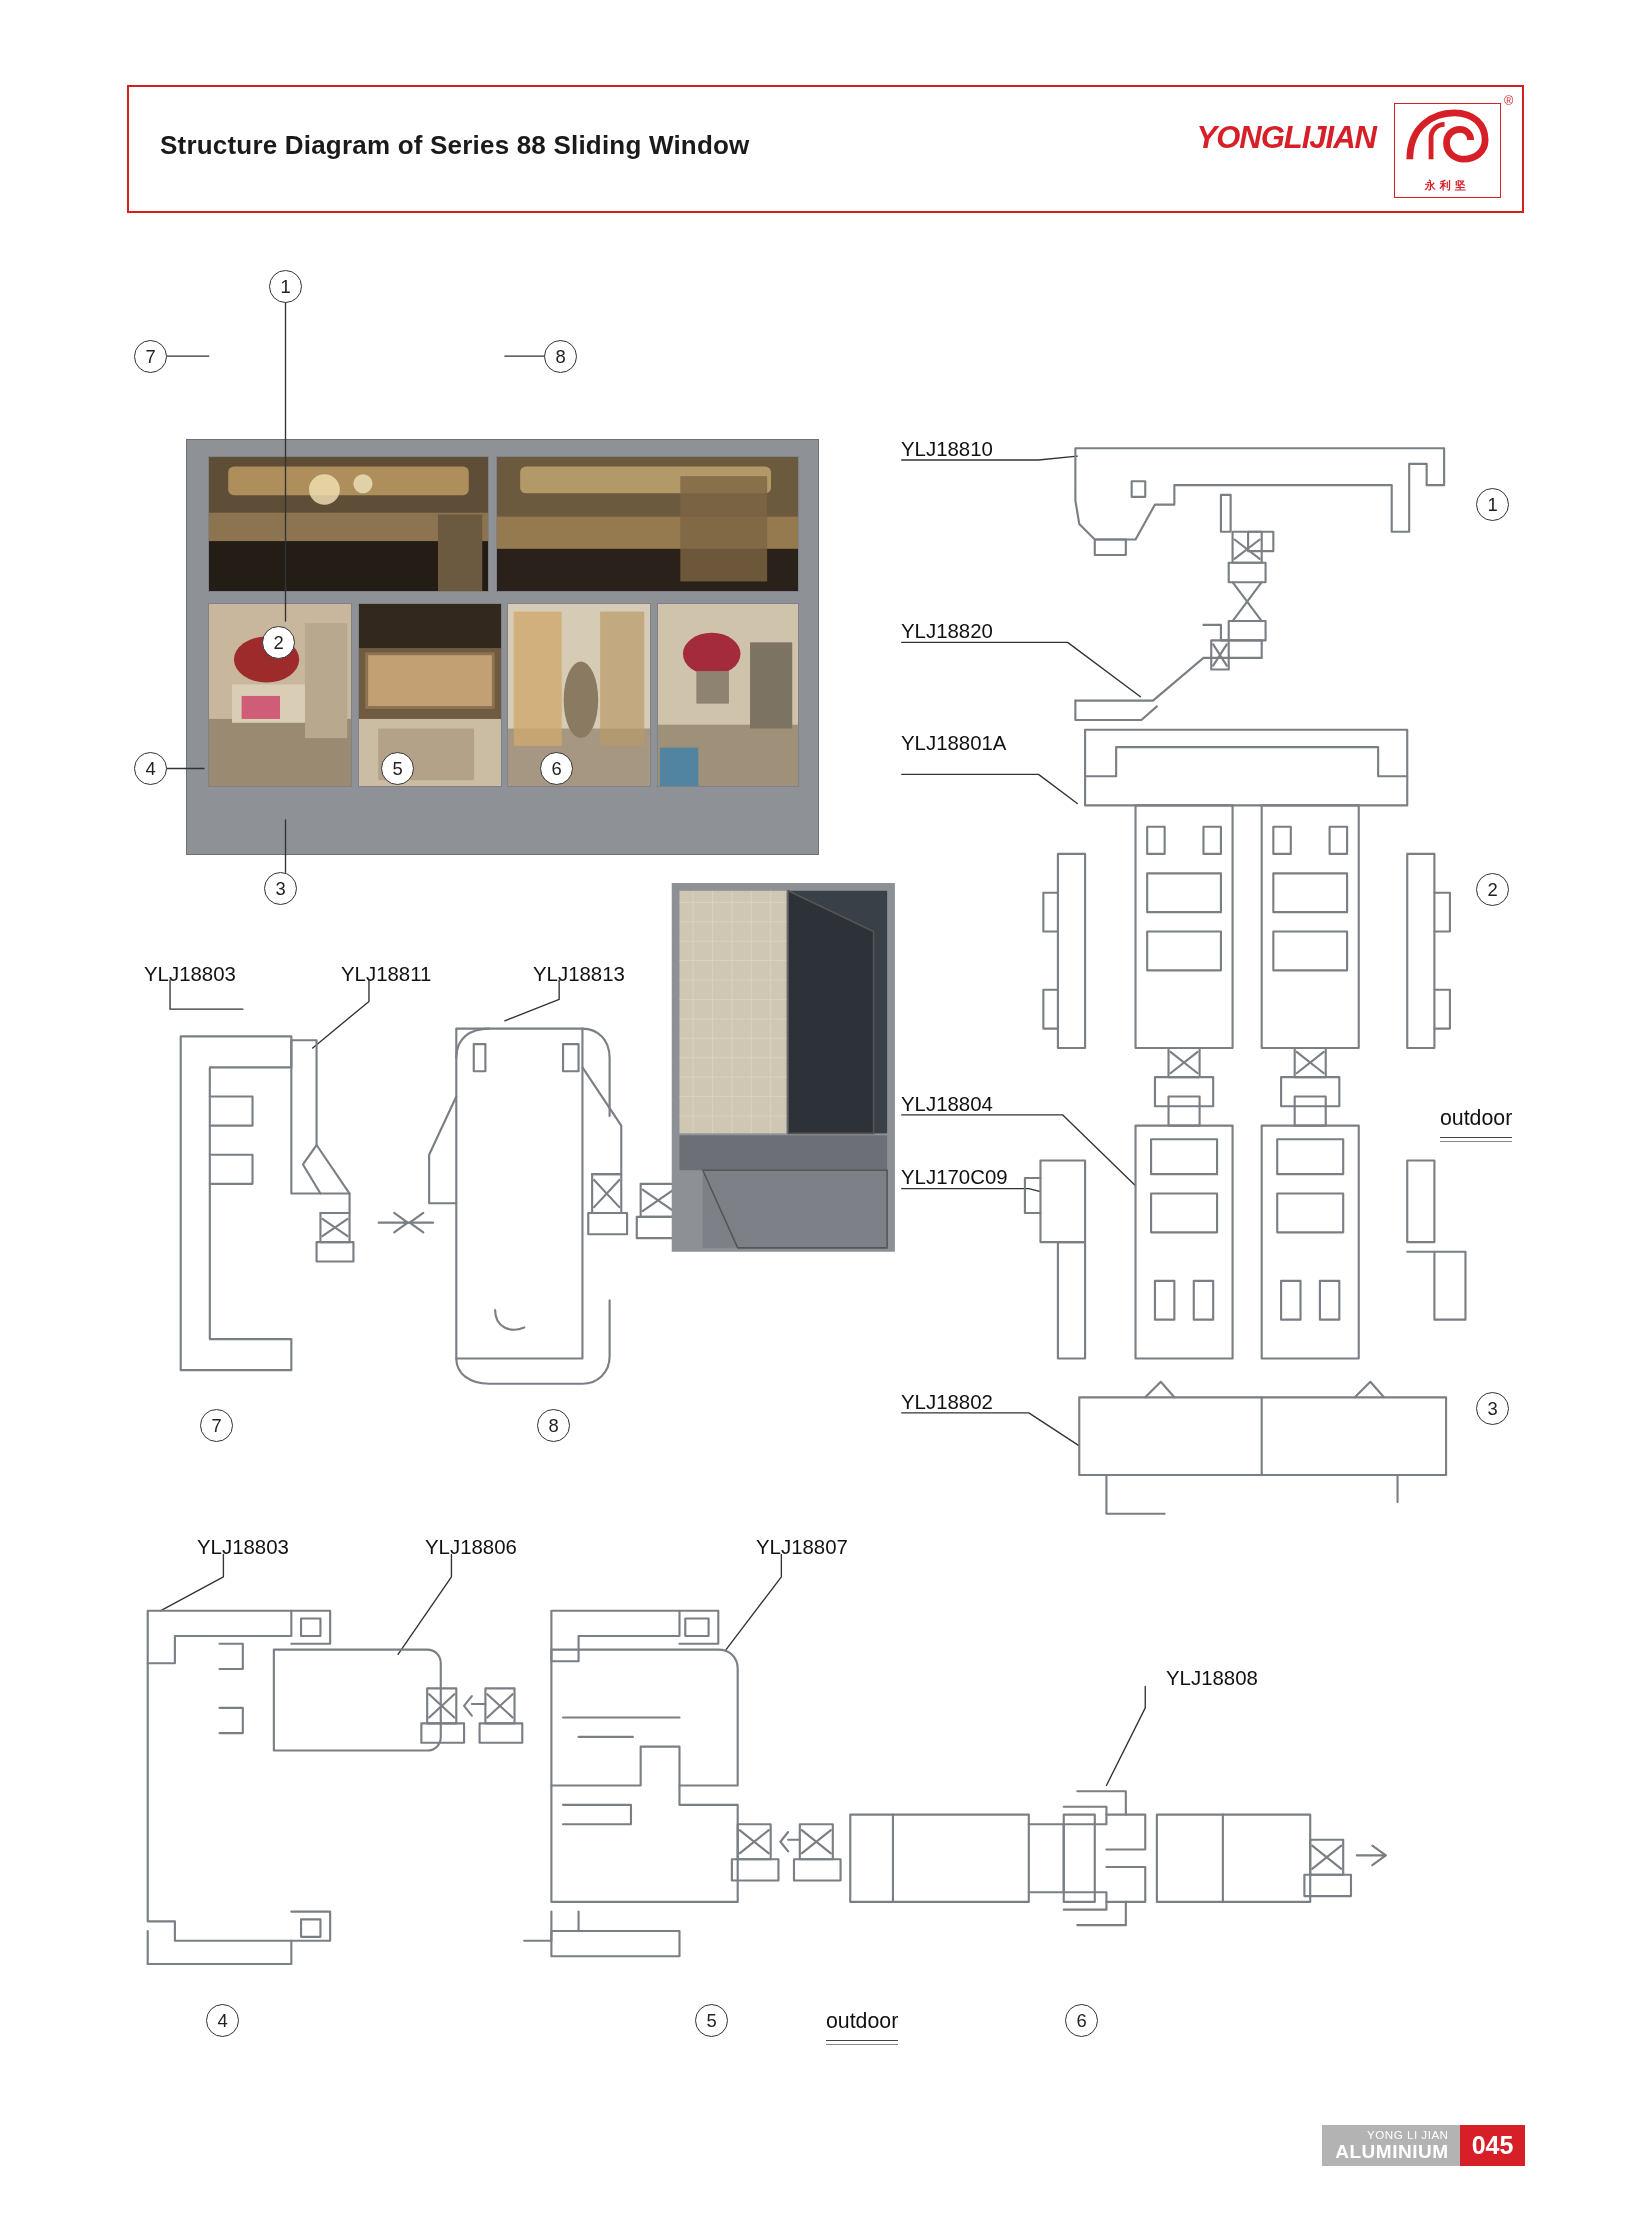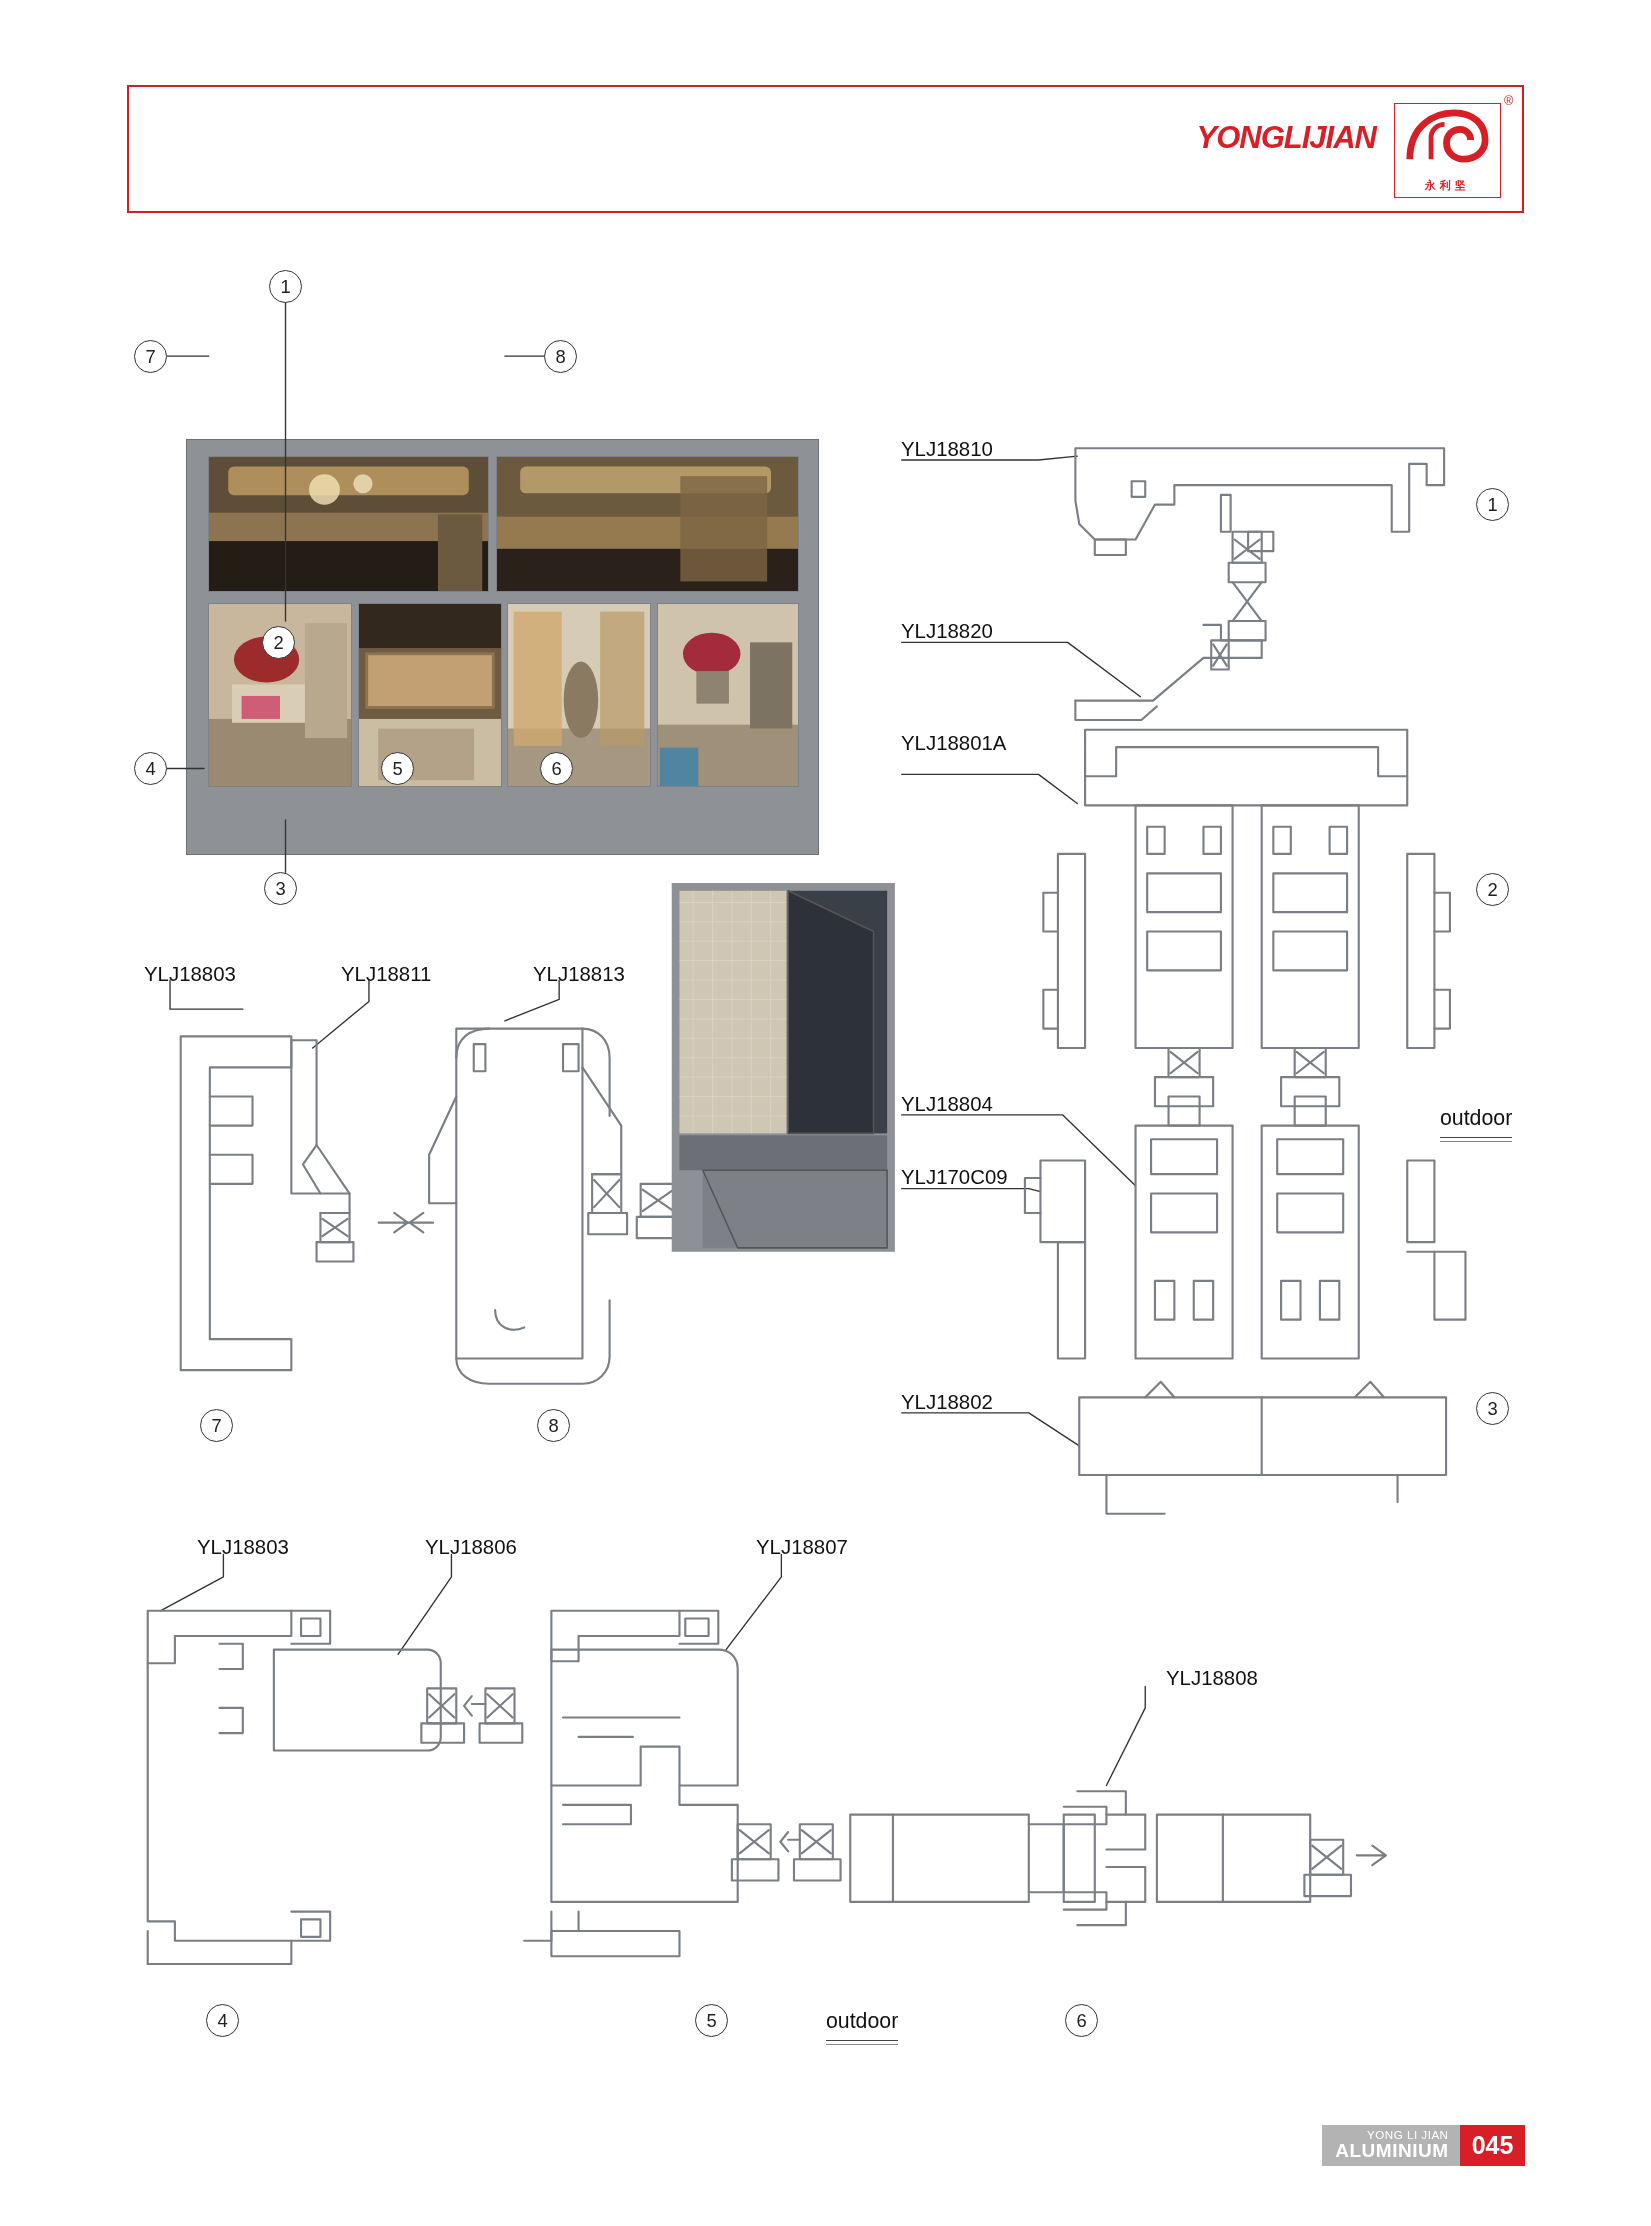--- a/index.html
+++ b/index.html
@@ -147,21 +147,21 @@
     height: 2226px;
     pointer-events: none;
   }
 
   
   .footer {
     position: absolute;
     right: 127px;
     bottom: 60px;
     display: flex;
-    align-items: flex-start;
+    align-items: flex-end;
     height: 41px;
     padding-left: 24px;
   }
   .footer-name {
     background: #b3b3b3;
     color: #ffffff;
     padding: 3.9px 11.6px 3.9px 13.6px;
     text-align: right;
     line-height: 1.08;
   }
@@ -174,20 +174,21 @@
     font-weight: bold;
     padding: 5.8px 11.6px;
     display: flex;
     align-items: center;
   }
 </style>
 </head>
 <body>
 
 <div class="header">
+  <div class="header-title">Structure Diagram of Series 88 Sliding Window</div>
   <div class="brand">YONGLIJIAN</div>
   <div class="logo-box">
     <div class="reg">®</div>
     <svg class="logo-swoosh" viewBox="0 0 88 58">
       <path d="M6 52 C6 18, 30 4, 52 4 C72 4, 84 16, 84 32 C84 44, 74 52, 62 52 C52 52, 44 45, 44 35 C44 27, 50 21, 58 21 C64 21, 69 26, 69 32" fill="none" stroke="#d61f26" stroke-width="7"></path>
       <path d="M28 52 L28 30 C28 22, 34 16, 42 16" fill="none" stroke="#d61f26" stroke-width="5"></path>
     </svg>
     <div class="logo-cn">永利坚</div>
   </div>
 </div>

